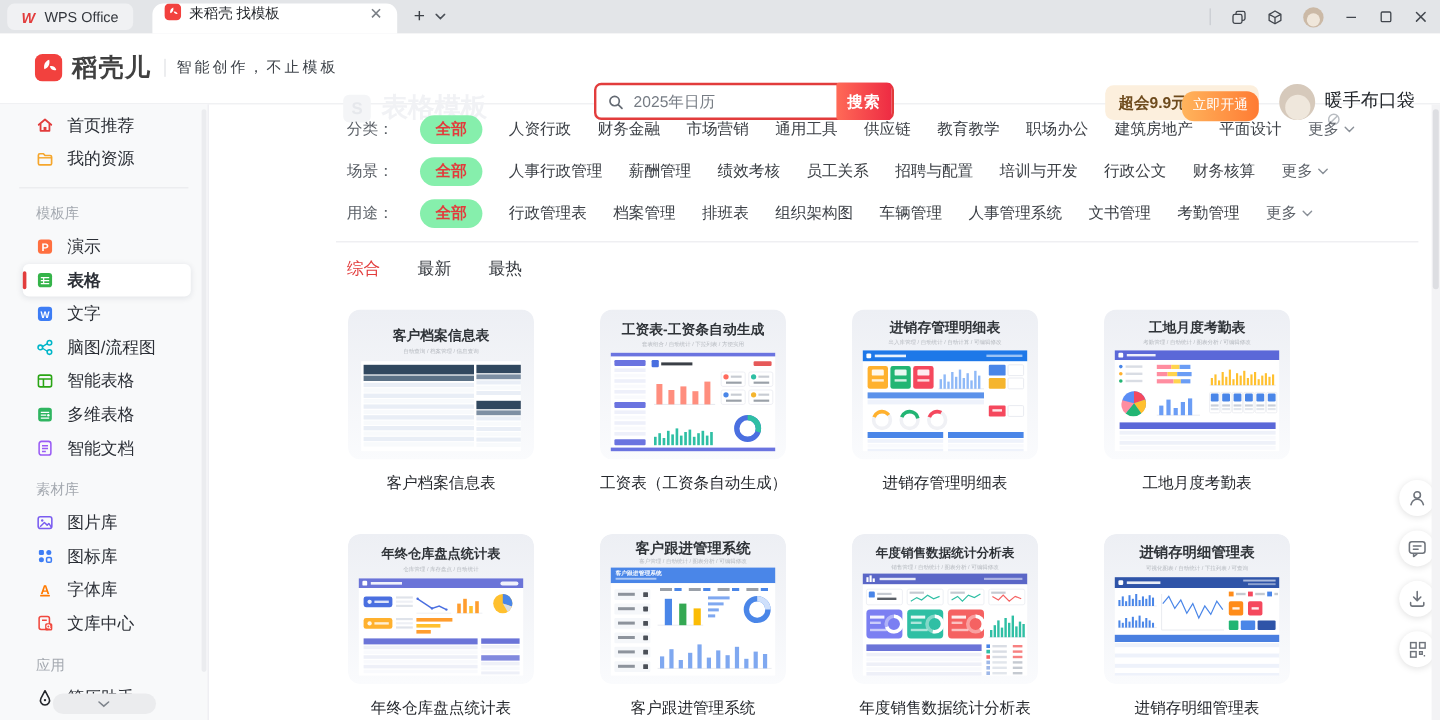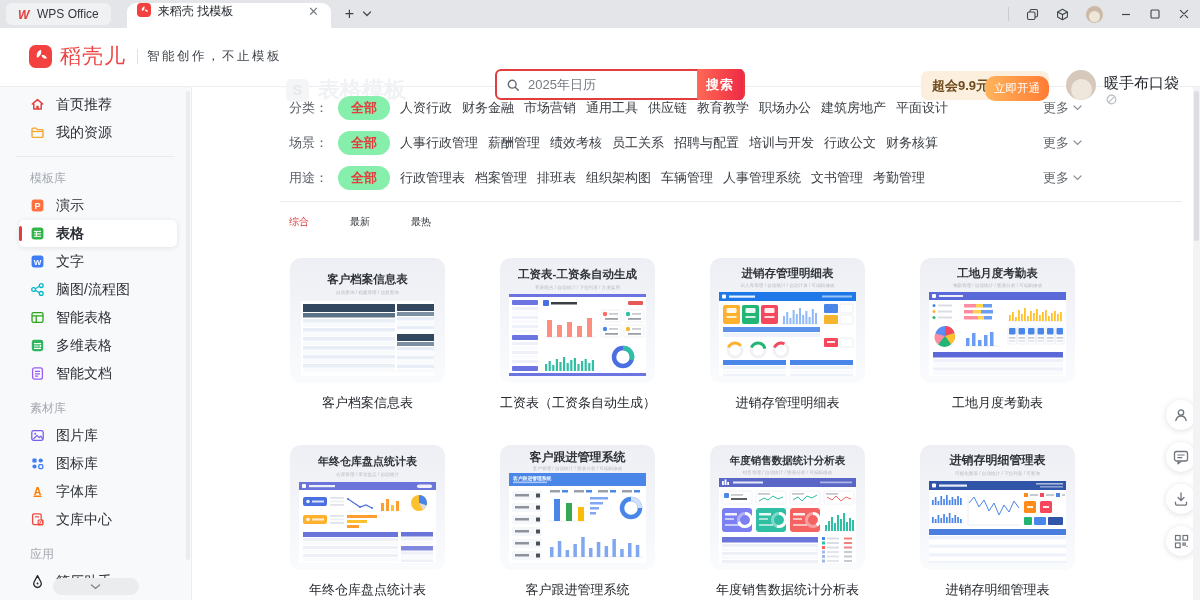--- a/index.html
+++ b/index.html
@@ -16,21 +16,21 @@
   .tab-close{color:#7b8087;font-size:13px;line-height:1;padding:2px}
   .tab-plus{margin-left:14px;align-self:center;color:#3c4046;font-size:16px;line-height:1}
   .tab-caret{margin-left:8px;align-self:center}
   .win-controls{position:absolute;right:10px;top:0;height:28px;display:flex;align-items:center;gap:17px}
   .win-sep{width:1px;height:14px;background:#c8cbd0}
   .mini-avatar{width:17px;height:17px;border-radius:50%;background:#cbb9a6;overflow:hidden;position:relative}
   .mini-avatar::after{content:'';position:absolute;left:3px;top:5px;width:11px;height:11px;border-radius:50%;background:#efe6da}
   
   .header{position:absolute;top:28px;left:0;right:0;height:58px;background:#fff;border-bottom:1px solid #edeef1}
   .logo-wrap{position:absolute;left:29px;top:14px;display:flex;align-items:center}
-  .logo-text{font-size:21px;font-weight:normal;color:#ef4444;letter-spacing:1px;margin-left:8px}
+  .logo-text{font-size:21px;font-weight:bold;color:#404040;letter-spacing:1px;margin-left:8px}
   .logo-sep{width:1px;height:15px;background:#dfe1e5;margin:0 9px 0 11px}
   .tagline{font-size:12.5px;color:#3f444b;letter-spacing:2.5px}
   .watermark{position:absolute;left:286px;top:47px;display:flex;align-items:center;gap:9px;
     font-size:22px;font-weight:bold;color:#f1f2f5}
   .watermark-badge{width:23px;height:23px;border-radius:5px;background:#f4f5f7;color:#e6e8ec;
     font-size:14px;font-weight:bold;display:flex;align-items:center;justify-content:center}
   .searchbar{position:absolute;left:495px;top:41px;width:250px;height:31px;border:2px solid #e23c3c;
     border-radius:6px;background:#fff;display:flex;align-items:center;box-sizing:border-box}
   .searchbar input{flex:1;border:0;outline:0;font-size:13px;color:#555b63;padding:0 4px;min-width:0;
     font-family:"Liberation Sans","DejaVu Sans",sans-serif}
@@ -41,39 +41,39 @@
   .promo{position:absolute;left:921px;top:43px;width:128px;height:29px;background:#fcefdd;border-radius:7px;
     display:flex;align-items:center}
   .promo-text{font-size:13px;font-weight:bold;color:#6e4b1d;margin-left:11px}
   .promo-btn{position:absolute;right:0;top:5px;height:25px;padding:0 9px;border:0;border-radius:10px;
     background:linear-gradient(90deg,#ffb45c,#ff7b33);color:#fff;font-size:11.5px;line-height:19px}
   .avatar{position:absolute;left:1066px;top:42px;width:30px;height:30px;border-radius:50%;background:#d6c9bb;overflow:hidden}
   .avatar::after{content:'';position:absolute;left:5px;top:9px;width:21px;height:21px;border-radius:50%;background:#efe7dc}
   .user-name{position:absolute;left:1104px;top:46px;font-size:15px;color:#22262b}
   .user-badge{position:absolute;left:1106px;top:66px}
   
-  .sidebar{position:absolute;top:87px;left:0;bottom:0;width:192px;background:#f8f9fa;border-right:1px solid #ededf0;box-sizing:border-box}
+  .sidebar{position:absolute;top:87px;left:0;bottom:0;width:174px;background:#f8f9fa;border-right:1px solid #ededf0;box-sizing:border-box}
   .side-scroll{position:absolute;top:4px;bottom:40px;right:1px;width:4px;border-radius:2px;background:#ebecef}
   .side-item{display:flex;align-items:center;gap:11px;height:27px;margin:1px 14px 1px 19px;padding-left:11px;
     font-size:14px;color:#2b2f36;border-radius:5px;position:relative}
   .side-item.active{background:#fff;box-shadow:0 1px 5px rgba(20,30,60,.10);font-weight:bold}
   .side-item.active::before{content:'';position:absolute;left:0;top:6px;width:3px;height:15px;border-radius:2px;background:#e23c3c}
   .side-sec{margin:13px 0 5px 30px;font-size:12px;color:#a4a9b0}
   .side-div{height:1px;background:#e9eaed;margin:10px 16px}
   .collapse-btn{position:absolute;left:50%;transform:translateX(-50%);bottom:5px;width:86px;height:17px;
     background:#ebecee;border-radius:9px;display:flex;align-items:center;justify-content:center}
   
   .filters{position:absolute;left:190px;top:87px;width:1010px;padding-top:3px}
-  .frow{display:flex;align-items:center;gap:10px;height:35px;padding-left:99px;padding-right:118px;font-size:13px}
+  .frow{display:flex;align-items:center;gap:22px;height:35px;padding-left:99px;padding-right:118px;font-size:13px}
   .flabel{color:#5a5f66;flex:0 0 auto}
   .fopt{color:#3c4046;white-space:nowrap}
   .fopt.sel{background:#86efac;color:#e23c3c;font-weight:bold;border-radius:999px;padding:3px 13px}
   .fmore{margin-left:auto;color:#60656c;display:flex;align-items:center;gap:4px;white-space:nowrap}
   .fdivider{margin:6px 0 0 90px;width:902px;border-top:1px solid #ececef}
-  .sort{display:flex;gap:41px;margin:13px 0 0 99px;font-size:10px;color:#35393f}
+  .sort{display:flex;gap:31px;margin:13px 0 0 99px;font-size:14px;color:#35393f}
   .sort .stab.active{color:#e23c3c}
   
   .cards{position:absolute;left:290px;top:258px;display:grid;grid-template-columns:repeat(4,155px);column-gap:55px;row-gap:33px}
   .card{width:155px}
   .card svg{border-radius:10px}
   .card-label{margin-top:11px;text-align:center;font-size:13px;color:#26292e;white-space:nowrap}
   
   .fab{position:absolute;right:4px;width:30px;height:30px;border-radius:50%;background:#fff;
     box-shadow:0 1px 6px rgba(0,0,0,.13);display:flex;align-items:center;justify-content:center}
   .main-scroll{position:absolute;right:0;top:87px;bottom:0;width:7px;background:#f3f3f5}

